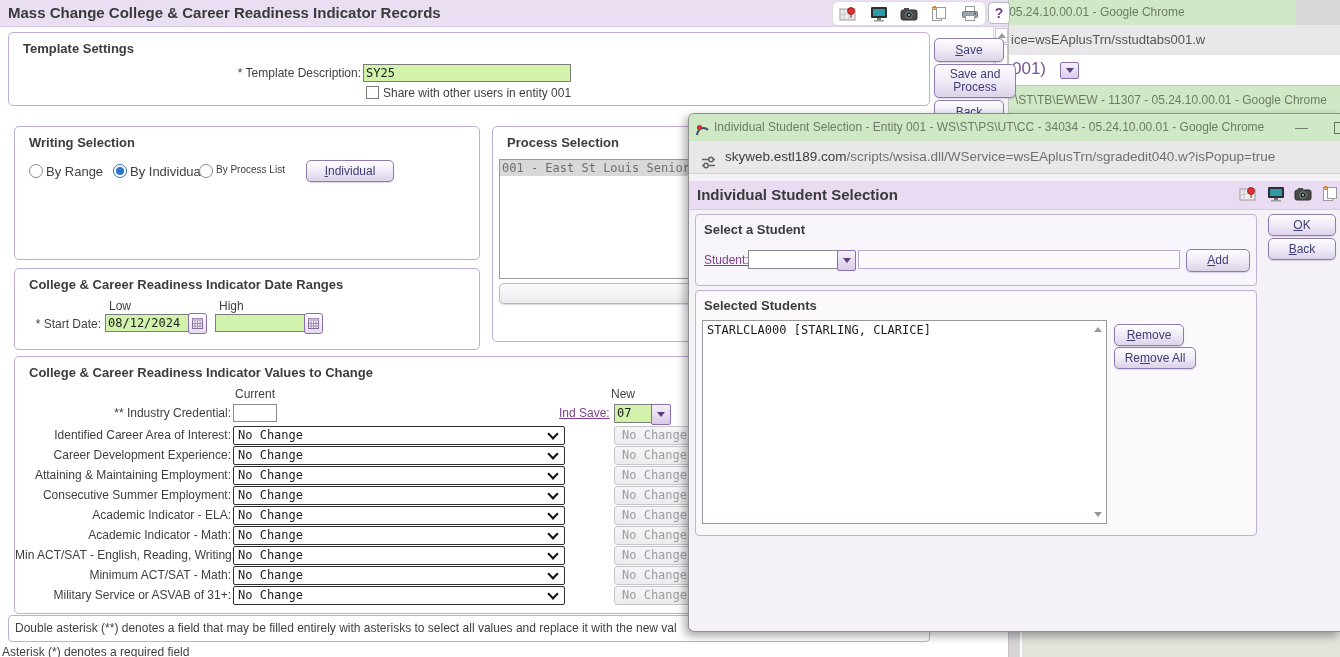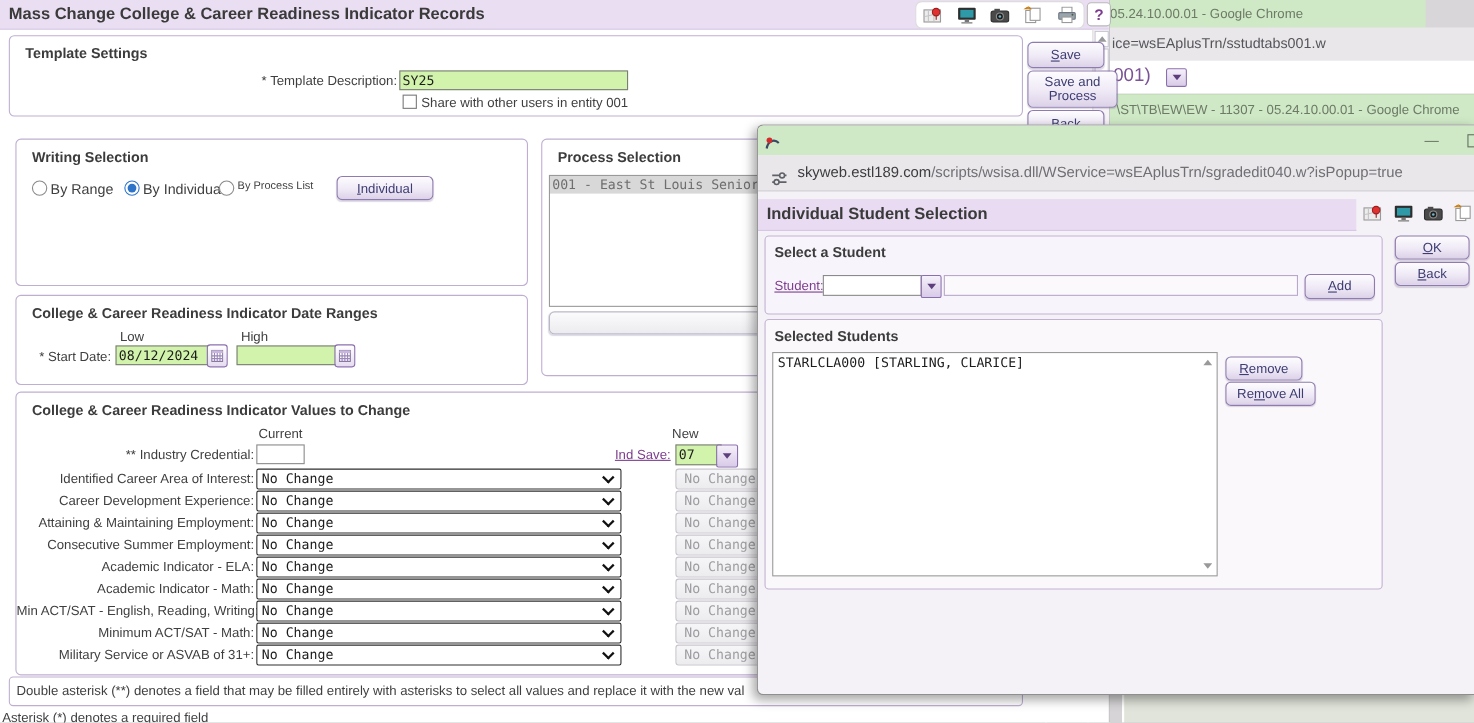--- a/index.html
+++ b/index.html
@@ -261,38 +261,39 @@
               border:1px solid #8f8f8f;border-right:none;border-radius:6px 0 0 6px;
               box-shadow:-3px 4px 10px rgba(0,0,0,.35);overflow:hidden;">
 
     <div class="abs chrome-green" style="left:0;top:0;width:652px;height:27px;line-height:27px;">
       <span class="abs" style="left:6px;top:6px;">
         <svg width="14" height="14">
             <path d="M2 12 C3 5 9 3 13 7" stroke="#3c4a66" stroke-width="2" fill="none"></path>
             <circle cx="4.5" cy="4.5" r="2.6" fill="#d42b2b"></circle>
           </svg>
       </span>
+      <span class="abs" style="left:25px;top:0;white-space:nowrap;">Individual Student Selection - Entity 001 - WS\ST\PS\UT\CC - 34034 - 05.24.10.00.01 - Google Chrome</span>
       <span class="abs" style="left:606px;top:0;color:#667060;font-size:13px;">—</span>
       <div class="abs" style="left:645px;top:8px;width:10px;height:10px;border:1px solid #667060;"></div>
     </div>
 
     <div class="abs urlbar" style="left:0;top:27px;width:652px;height:32px;line-height:32px;">
       <span class="abs" style="left:12px;top:9px;">
         <svg width="15" height="15">
             <path d="M1 4.5 H14 M1 10.5 H14" stroke="#5f6368" stroke-width="1.6"></path>
             <circle cx="10" cy="4.5" r="2.2" fill="#e9e7ea" stroke="#5f6368" stroke-width="1.4"></circle>
             <circle cx="5" cy="10.5" r="2.2" fill="#e9e7ea" stroke="#5f6368" stroke-width="1.4"></circle>
           </svg>
       </span>
       <span class="abs" style="left:36px;top:0;white-space:nowrap;font-size:13.5px;">
         <span style="color:#3c3c40;">skyweb.estl189.com</span><span style="color:#6f6f74;">/scripts/wsisa.dll/WService=wsEAplusTrn/sgradedit040.w?isPopup=true</span>
       </span>
     </div>
 
-    <div class="abs" style="left:0;top:67px;width:544px;height:28px;background:#e8dbf2;border-bottom:1px solid #d6c7e6;">
+    <div class="abs" style="left:0;top:67px;width:652px;height:28px;background:#e8dbf2;border-bottom:1px solid #d6c7e6;">
       <span class="abs" style="left:8px;top:5px;font-weight:bold;font-size:15px;color:#3a3a3a;white-space:nowrap;">Individual Student Selection</span>
       <span class="abs" style="left:550px;top:5px;">
         <svg width="18" height="16">
             <rect x="1" y="3" width="15" height="11" fill="#ececec" stroke="#9a9a9a"></rect>
             <path d="M2 9 L15 6 M5 4 L5 13" stroke="#c4c4c4" fill="none"></path>
             <circle cx="12" cy="5" r="3.4" fill="#e03030" stroke="#9c1f1f"></circle>
             <rect x="11.6" y="8" width="1" height="4" fill="#9c1f1f"></rect>
           </svg>
       </span>
       <span class="abs" style="left:578px;top:5px;">

